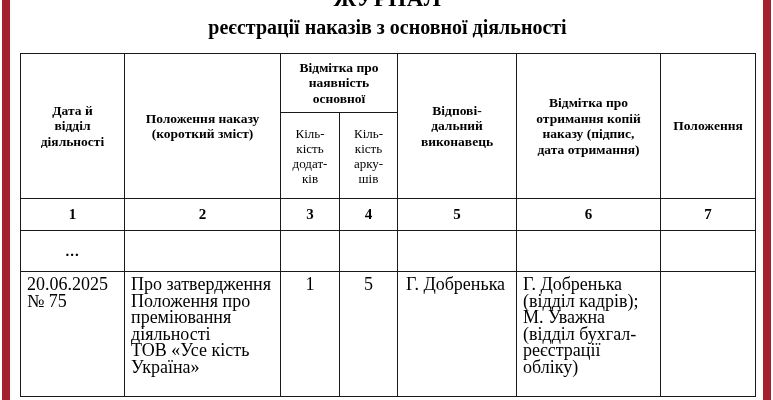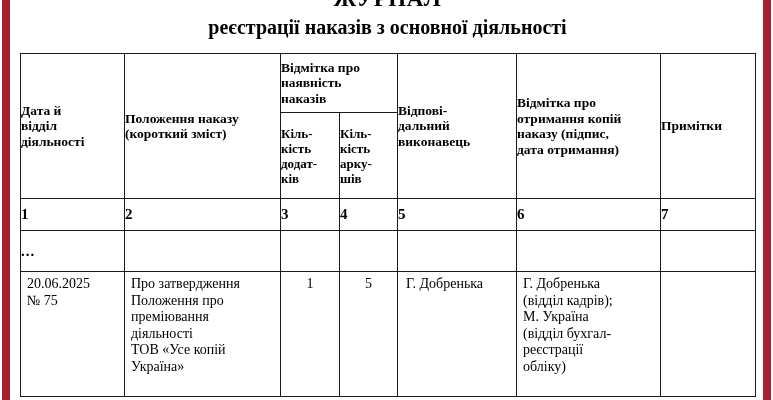--- a/index.html
+++ b/index.html
@@ -62,32 +62,32 @@
     left: 20px;
     top: 53px;
     width: 735px;
     border-collapse: collapse;
     table-layout: fixed;
   }
   .journal-table td {
     border: 1.4px solid #1a1a1a;
     padding: 0;
     vertical-align: middle;
-    text-align: left;
+    text-align: center;
   }
 
   .hdr {
     font-size: 13.5px;
     font-weight: bold;
     line-height: 15.5px;
     padding: 3px 2px;
   }
   .hdr-small {
     font-size: 13px;
-    font-weight: bold;
+    font-weight: normal;
     line-height: 15px;
     padding: 3px 1px;
     margin-top: 36px;
   }
 
   .numrow td {
     font-size: 15px;
     font-weight: bold;
     height: 31px;
     line-height: 31px;
@@ -98,21 +98,21 @@
     font-size: 15px;
     font-weight: bold;
     vertical-align: middle;
   }
   .ellipsisrow .cell-ellipsis {
     letter-spacing: 1px;
   }
 
   .datarow td {
     vertical-align: top;
-    font-size: 14px;
+    font-size: 18px;
     line-height: 16.6px;
     height: 120px;
   }
   .datarow td.left {
     text-align: left;
     padding: 4px 5px 0 6px;
   }
   .datarow td.center {
     text-align: center;
     padding: 4px 2px 0 2px;
@@ -151,35 +151,35 @@
           <span class="stack-line">відділ</span>
           <span class="stack-line">діяльності</span>
         </td>
         <td class="hdr" rowspan="2">
           <span class="stack-line">Положення наказу</span>
           <span class="stack-line">(короткий зміст)</span>
         </td>
         <td class="hdr" colspan="2" style="height:58px">
           <span class="stack-line">Відмітка про</span>
           <span class="stack-line">наявність</span>
-          <span class="stack-line">наказів</span>
+          <span class="stack-line">основної</span>
         </td>
         <td class="hdr" rowspan="2">
           <span class="stack-line">Відпові-</span>
           <span class="stack-line">дальний</span>
           <span class="stack-line">виконавець</span>
         </td>
         <td class="hdr" rowspan="2">
           <span class="stack-line">Відмітка про</span>
           <span class="stack-line">отримання копій</span>
           <span class="stack-line">наказу (підпис,</span>
           <span class="stack-line">дата отримання)</span>
         </td>
         <td class="hdr" rowspan="2">
-          <span class="stack-line">Примітки</span>
+          <span class="stack-line">Положення</span>
         </td>
       </tr>
 
       <tr>
         <td class="hdr-small" style="height:85px">
           <span class="stack-line">Кіль-</span>
           <span class="stack-line">кість</span>
           <span class="stack-line">додат-</span>
           <span class="stack-line">ків</span>
         </td>
@@ -214,32 +214,32 @@
       <tr class="datarow">
         <td class="left">
           <span class="stack-line">20.06.2025</span>
           <span class="stack-line">№ 75</span>
         </td>
         <td class="left">
           <span class="stack-line">Про затвердження</span>
           <span class="stack-line">Положення про</span>
           <span class="stack-line">преміювання</span>
           <span class="stack-line">діяльності</span>
-          <span class="stack-line">ТОВ «Усе копій</span>
+          <span class="stack-line">ТОВ «Усе кість</span>
           <span class="stack-line">Україна»</span>
         </td>
         <td class="center">1</td>
         <td class="center">5</td>
         <td class="left" style="padding-left:8px">
           <span class="stack-line">Г. Добренька</span>
         </td>
         <td class="left">
           <span class="stack-line">Г. Добренька</span>
           <span class="stack-line">(відділ кадрів);</span>
-          <span class="stack-line">М. Україна</span>
+          <span class="stack-line">М. Уважна</span>
           <span class="stack-line">(відділ бухгал-</span>
           <span class="stack-line">реєстрації</span>
           <span class="stack-line">обліку)</span>
         </td>
         <td class="left"></td>
       </tr>
 
     </tbody>
   </table>
 

